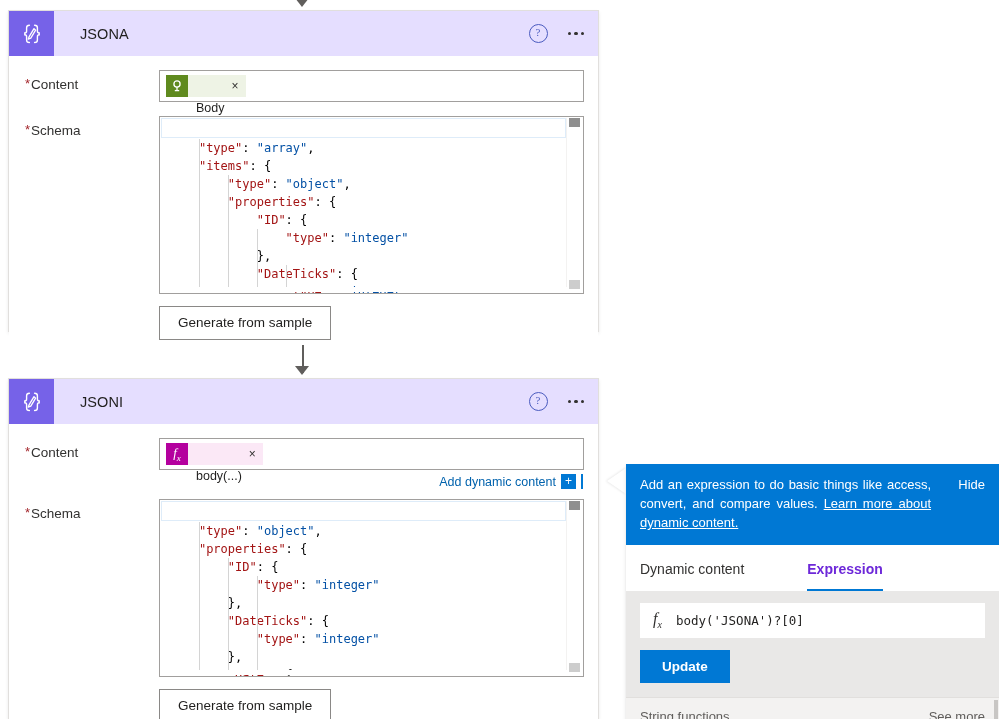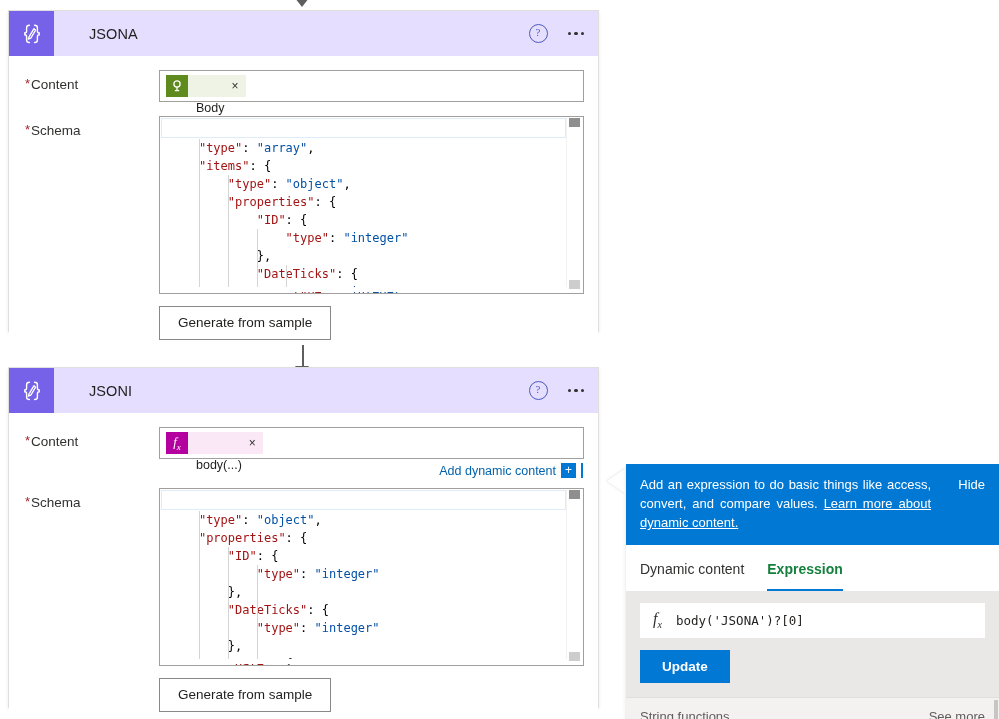--- a/index.html
+++ b/index.html
@@ -54,21 +54,21 @@
     width: 45px;
     height: 45px;
     background: #7662e8;
     flex: 0 0 45px;
     display: flex;
     align-items: center;
     justify-content: center;
   }
   .card-icon svg { display: block; }
   .card-title {
-    margin-left: 35px;
+    margin-left: 26px;
     font-size: 14.5px;
     color: #201f1e;
     letter-spacing: .1px;
   }
   .header-actions {
     position: absolute;
     right: 12px;
     top: 0;
     height: 45px;
     display: flex;
@@ -296,21 +296,21 @@
     gap: 23px;
   }
   .expr-tab {
     font-size: 14px;
     color: #323130;
     height: 46px;
     line-height: 48px;
     position: relative;
     cursor: pointer;
   }
-  .expr-tab.active { font-weight: bold; color: #15803d; }
+  .expr-tab.active { font-weight: bold; color: #6d28d9; margin-left: 40px; }
   .expr-tab.active:after {
     content: "";
     position: absolute;
     left: 0; right: 0; bottom: 0;
     height: 2px;
     background: #0078d4;
   }
 
   .expr-body { background: #e9e8e7; padding: 12px 14px 14px 14px; }
   .expr-input {
@@ -447,21 +447,21 @@
 
       <div class="gen-wrap">
         <button class="gen-btn">Generate from sample</button>
       </div>
     </div>
   </div>
 
   <div class="connector" style="left:302px; top:345px; height:28px;"></div>
   <div class="arrowhead" style="left:295px; top:366px;"></div>
 
-  <div class="card" style="top:367px; height:341px;">
+  <div class="card" style="top:378px; height:341px;">
     <div class="card-header">
       <div class="card-icon">
         <svg width="26" height="26" viewBox="0 0 26 26" aria-hidden="true">
           <path d="M10.4 4.2c-2.1 0-2.8 1-2.8 2.6v3.1c0 1.3-.5 2.0-1.8 2.0v1.9c1.3 0 1.8.7 1.8 2.0v3.1c0 1.6.7 2.6 2.8 2.6" fill="none" stroke="#ffffff" stroke-width="1.4" stroke-linecap="round"></path>
           <path d="M15.6 4.2c2.1 0 2.8 1 2.8 2.6v3.1c0 1.3.5 2.0 1.8 2.0v1.9c-1.3 0-1.8.7-1.8 2.0v3.1c0 1.6-.7 2.6-2.8 2.6" fill="none" stroke="#ffffff" stroke-width="1.4" stroke-linecap="round"></path>
           <path d="M15.0 7.6l-4.8 8.0 -1.0 2.6 2.6-1.0 4.8-8.0z" fill="none" stroke="#ffffff" stroke-width="1.3" stroke-linejoin="round"></path>
         </svg>
       </div>
       <div class="card-title">JSONI</div>
       <div class="header-actions">

